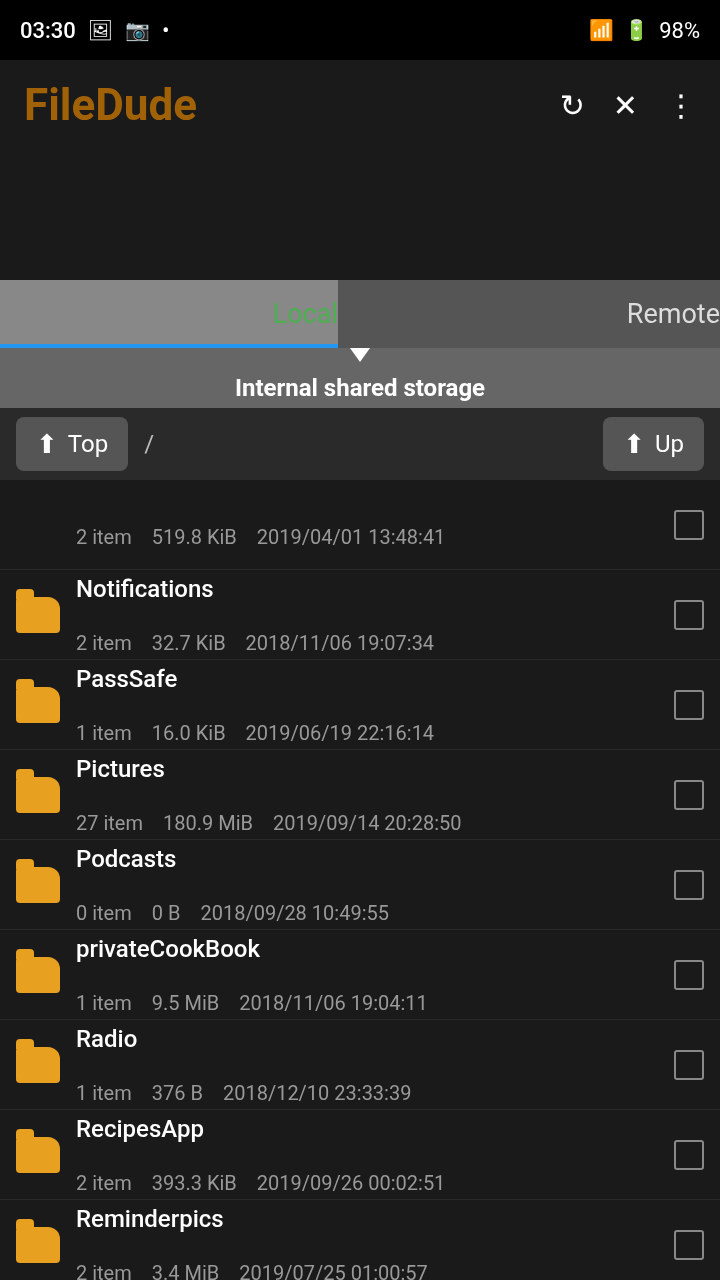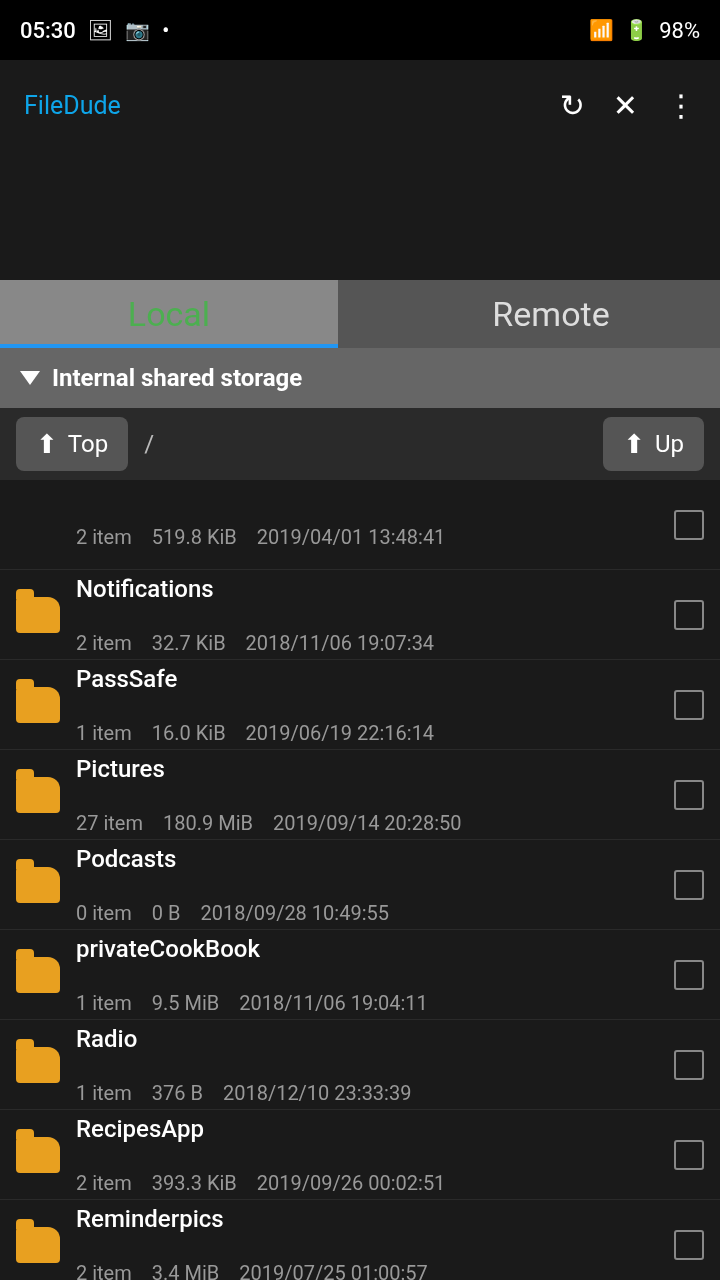--- a/index.html
+++ b/index.html
@@ -40,23 +40,23 @@
     
     .app-bar {
       background: #1a1a1a;
       height: 90px;
       display: flex;
       align-items: center;
       padding: 0 24px;
       justify-content: space-between;
     }
     .app-title {
-      font-size: 25px;
-      font-weight: normal;
-      color: #0ea5e9;
+      font-size: 44px;
+      font-weight: bold;
+      color: #a16207;
     }
     .app-bar-actions {
       display: flex;
       align-items: center;
       gap: 28px;
     }
     .app-bar-icon {
       font-size: 30px;
       color: #fff;
       cursor: pointer;
@@ -71,22 +71,22 @@
     
     .tabs {
       display: flex;
       background: #555;
       height: 68px;
     }
     .tab {
       flex: 1;
       display: flex;
       align-items: center;
-      justify-content: center;
-      font-size: 34px;
+      justify-content: flex-end;
+      font-size: 27px;
       cursor: pointer;
       position: relative;
     }
     .tab.active {
       background: #888;
       color: #4caf50;
     }
     .tab.inactive {
       color: #ddd;
       padding-left: 44px;
@@ -102,20 +102,21 @@
     }
 
     
     .storage-header {
       background: #666;
       height: 60px;
       display: flex;
       align-items: center;
       padding: 0 20px;
       gap: 12px;
+      flex-direction: column;
     }
     .storage-header-text {
       font-size: 24px;
       font-weight: bold;
       color: #fff;
     }
     .triangle-down {
       width: 0;
       height: 0;
       border-left: 10px solid transparent;
@@ -210,21 +211,21 @@
       border: 2px solid #888;
       border-radius: 3px;
       flex-shrink: 0;
     }
   </style>
 </head>
 <body>
 
 <div class="status-bar">
   <div class="status-left">
-    <span>05:30</span>
+    <span>03:30</span>
     <span class="status-icon">🖼</span>
     <span class="status-icon">📷</span>
     <span class="status-icon">•</span>
   </div>
   <div class="status-right">
     <span style="font-size:20px;">📶</span>
     <span style="font-size:20px;">🔋</span>
     <span>98%</span>
   </div>
 </div>

